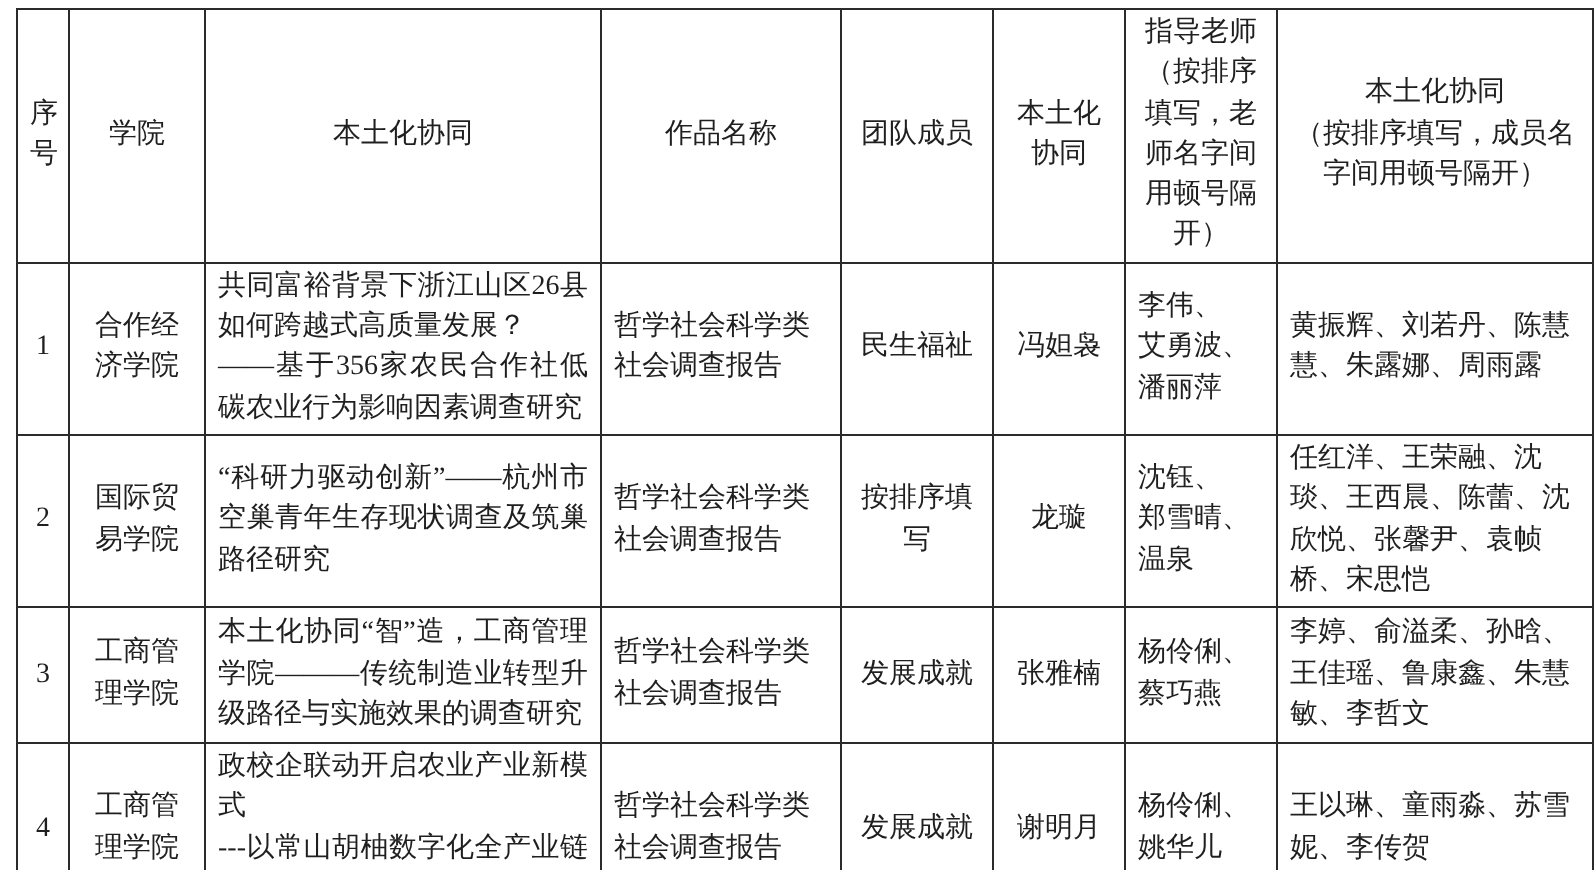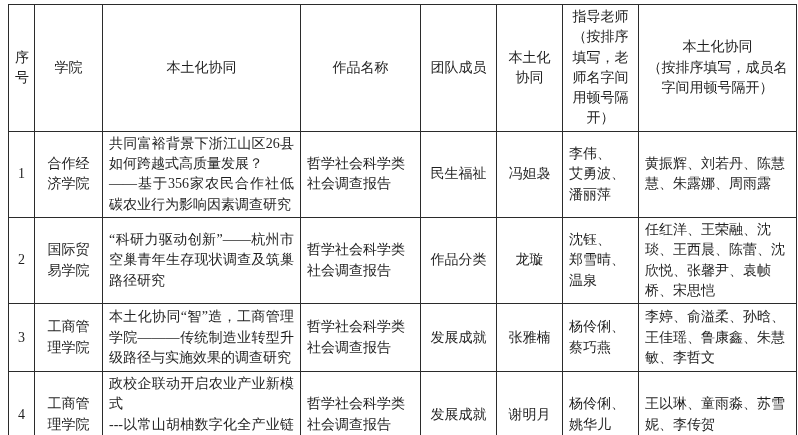--- a/index.html
+++ b/index.html
@@ -79,21 +79,21 @@
         <td class="c-left">李伟、
 艾勇波、
 潘丽萍</td>
         <td class="c-left">黄振辉、刘若丹、陈慧慧、朱露娜、周雨露</td>
       </tr>
       <tr style="height:70px">
         <td class="c-center">2</td>
         <td class="c-center">国际贸易学院</td>
         <td class="c-just">“科研力驱动创新”——杭州市空巢青年生存现状调查及筑巢路径研究</td>
         <td class="c-left">哲学社会科学类社会调查报告</td>
-        <td class="c-center">作品分类</td>
+        <td class="c-center">按排序填写</td>
         <td class="c-center">龙璇</td>
         <td class="c-left">沈钰、
 郑雪晴、
 温泉</td>
         <td class="c-left">任红洋、王荣融、沈琰、王西晨、陈蕾、沈欣悦、张馨尹、袁帧桥、宋思恺</td>
       </tr>
       <tr style="height:68px">
         <td class="c-center">3</td>
         <td class="c-center">工商管理学院</td>
         <td class="c-just">本土化协同“智”造，工商管理学院———传统制造业转型升级路径与实施效果的调查研究</td>

